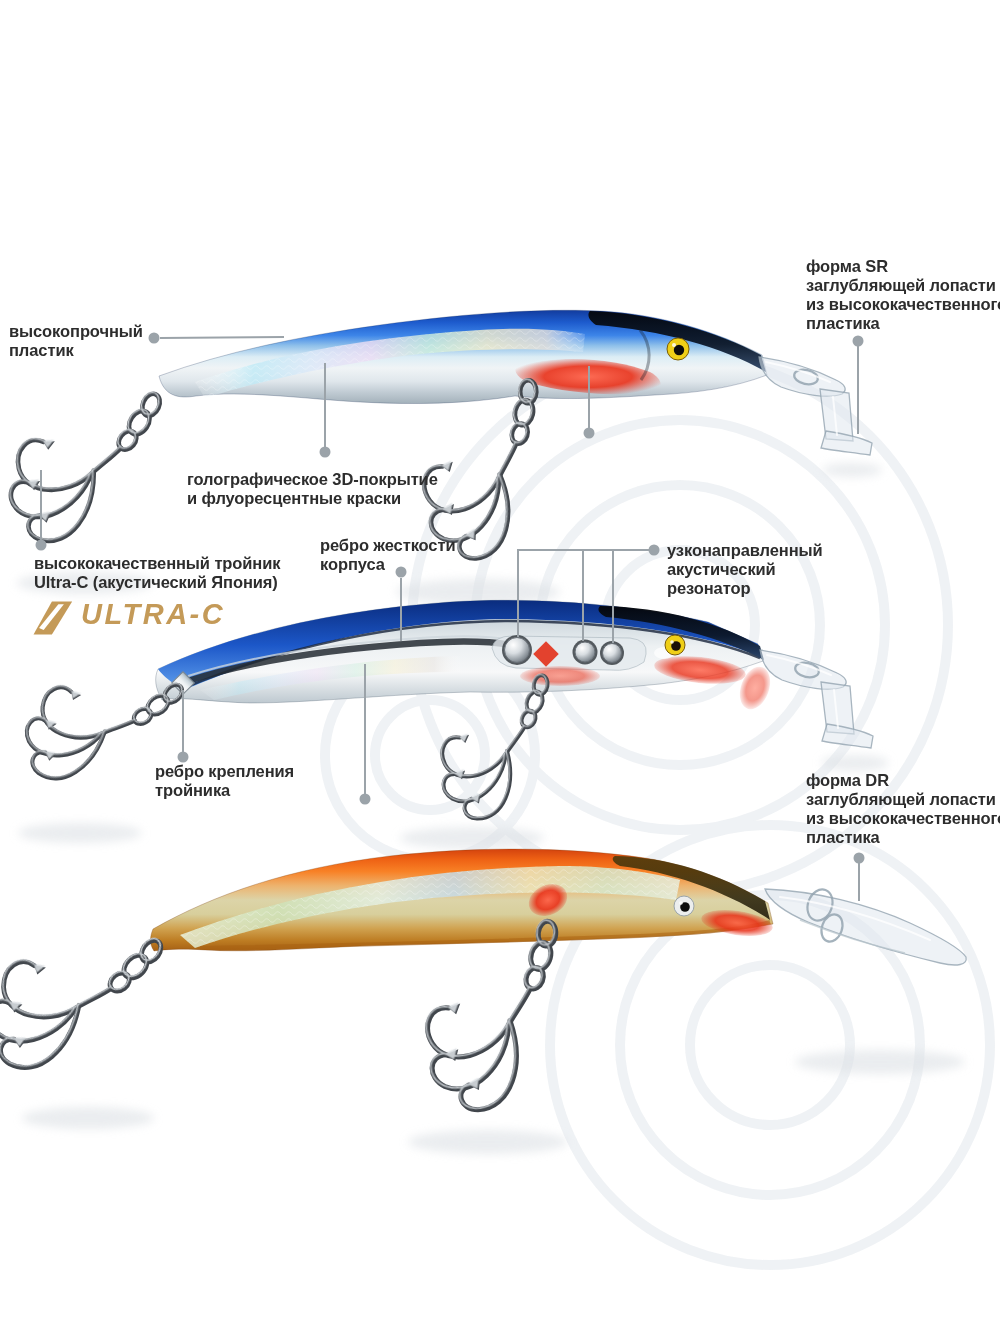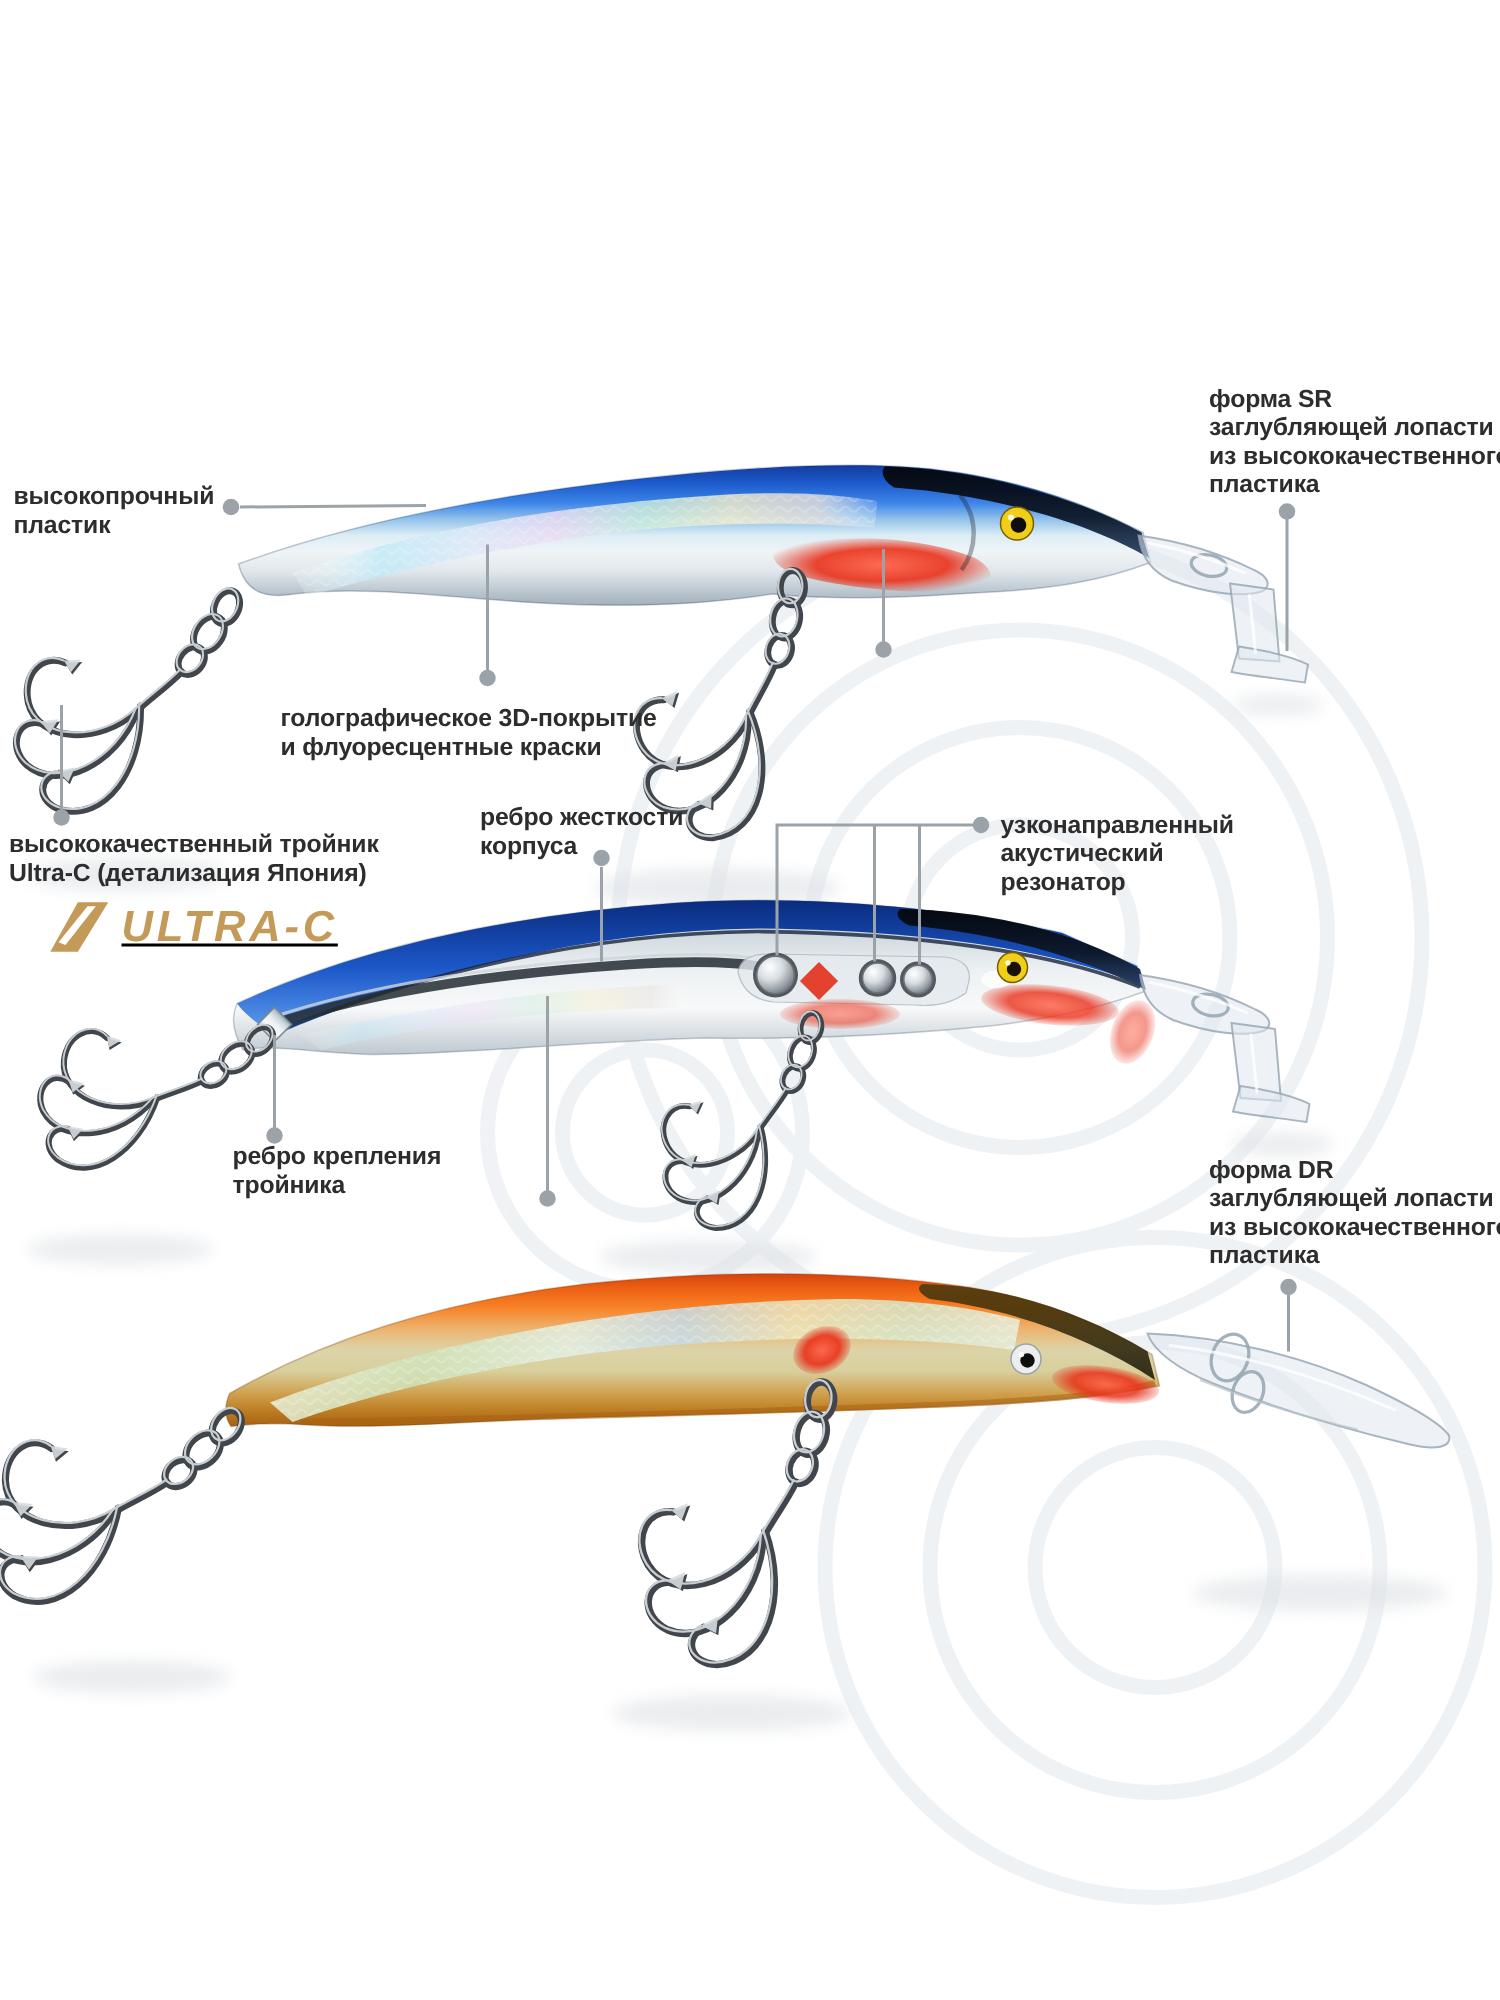--- a/index.html
+++ b/index.html
@@ -1,21 +1,21 @@
 <!DOCTYPE html>
 <html><head>
 <meta charset="utf-8">
 <style>
   html,body{margin:0;padding:0;background:#ffffff;}
   .stage{position:relative;width:1000px;height:1333px;overflow:hidden;background:#ffffff;
          font-family:"Liberation Sans",sans-serif;}
   .scene{position:absolute;left:0;top:0;z-index:1;}
   .label{position:absolute;z-index:2;font:700 16.5px/19px "Liberation Sans",sans-serif;
          color:#2d2d2d;white-space:nowrap;letter-spacing:-0.1px;}
-  .logo{position:absolute;z-index:2;display:flex;align-items:center;gap:7px;text-decoration:underline;}
+  .logo{position:absolute;z-index:2;display:flex;gap:7px;}
   .logo-text{font:700 29px/30px "Liberation Sans",sans-serif;font-style:italic;
              color:#c49a58;letter-spacing:2.5px;}
   .lipbody{fill:rgba(224,232,238,0.55);stroke:rgba(148,164,176,0.8);stroke-width:1.3;}
   .lipring{fill:none;stroke:rgba(148,164,176,0.85);stroke-width:2.2;}
   .liphl{fill:none;stroke:rgba(255,255,255,0.75);stroke-width:2;stroke-linecap:round;}
   .callout-ln{stroke:#9ba3a9;stroke-width:2;fill:none;}
   .callout-dt{fill:#9ba3a9;}
 </style>
 </head>
 <body>
@@ -306,23 +306,23 @@
 <div class="label" style="left:806px;top:257px">
   <div>форма SR</div>
   <div>заглубляющей лопасти</div>
   <div>из высококачественного</div>
   <div>пластика</div>
 </div>
 <div class="label" style="left:187px;top:470px">
   <div>голографическое 3D-покрытие</div>
   <div>и флуоресцентные краски</div>
 </div>
-<div class="label" style="left:6px;top:554px">
+<div class="label" style="left:34px;top:554px">
   <div>высококачественный тройник</div>
-  <div>Ultra-C (детализация Япония)</div>
+  <div>Ultra-C (акустический Япония)</div>
 </div>
 <div class="label" style="left:320px;top:536px">
   <div>ребро жесткости</div>
   <div>корпуса</div>
 </div>
 <div class="label" style="left:667px;top:541px">
   <div>узконаправленный</div>
   <div>акустический</div>
   <div>резонатор</div>
 </div>

